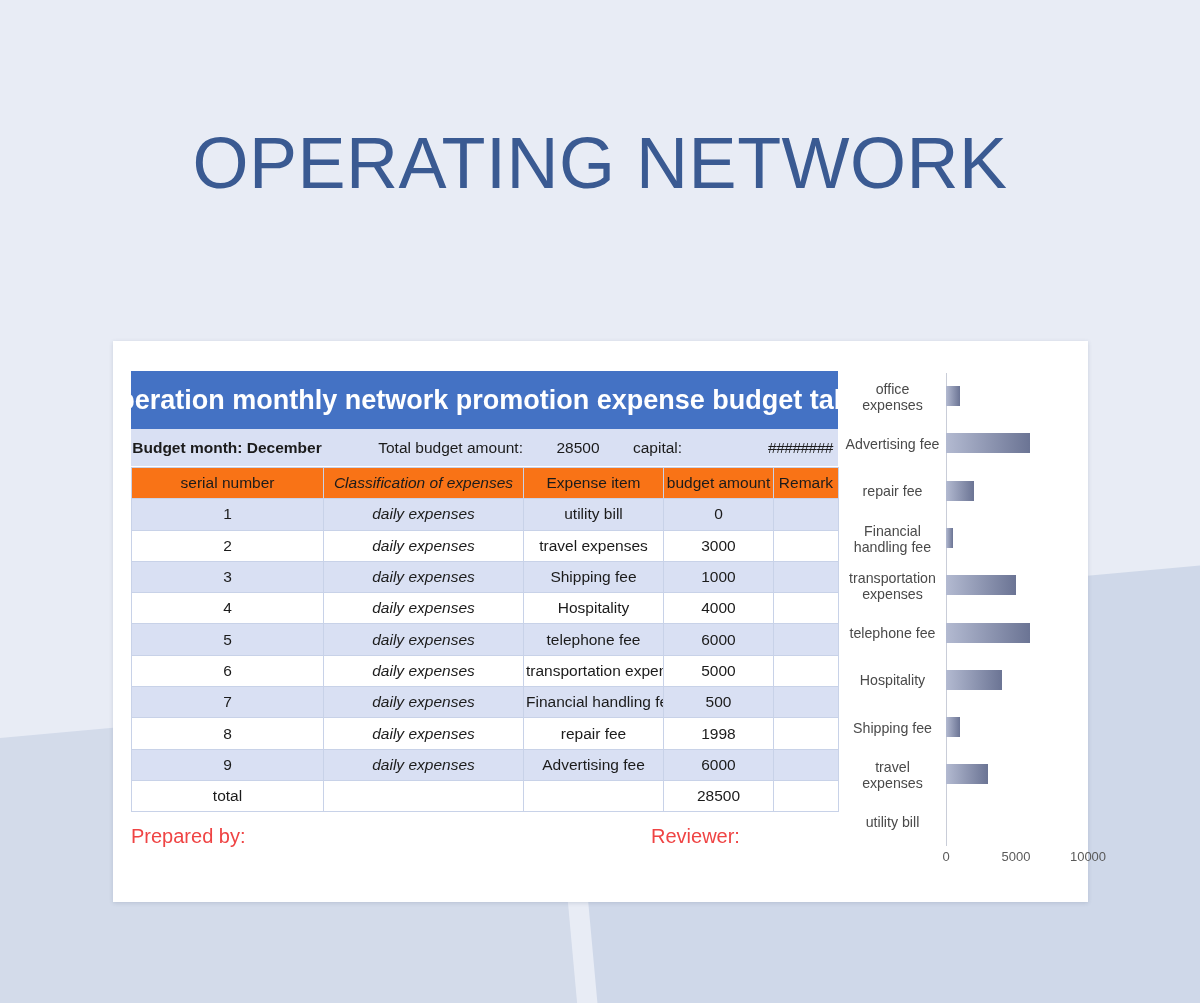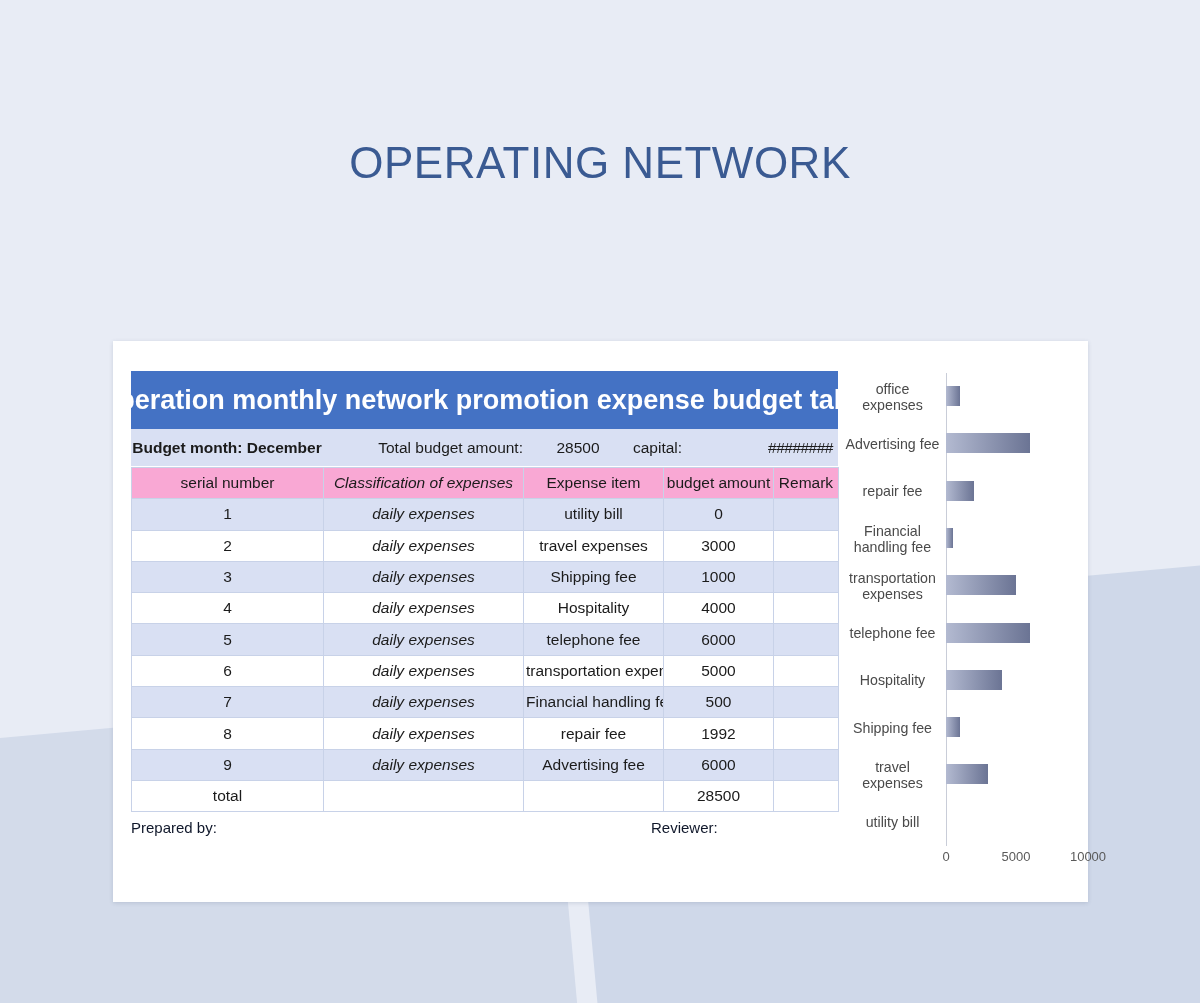--- a/index.html
+++ b/index.html
@@ -42,21 +42,21 @@
 
   
   .page-heading {
     position: absolute;
     top: 112px;
     left: 0;
     width: 1200px;
     text-align: center;
     z-index: 2;
     color: #3a5a92;
-    font-size: 44px;
+    font-size: 72px;
     line-height: 102px;
     letter-spacing: 0.5px;
     font-weight: 400;
     font-stretch: condensed;
   }
   .page-heading .line { display: block; white-space: nowrap; }
 
   
   .doc-card {
     position: absolute;
@@ -127,36 +127,36 @@
   }
   table.budget td, table.budget th {
     height: 31.3px;
     border: 1px solid #c8d2e8;
     text-align: center;
     font-weight: normal;
     padding: 0 2px;
     overflow: hidden;
     white-space: nowrap;
   }
-  table.budget thead th { background: #f9a8d4; }
+  table.budget thead th { background: #f97316; }
   table.budget tbody tr:nth-child(odd) td { background: #d9e0f3; }
   table.budget tbody tr:nth-child(even) td { background: #ffffff; }
   table.budget tr.total-row td { background: #d9e0f3; }
 
   .col-sn     { width: 192px; }
   .col-class  { width: 200px; font-style: italic; }
   .col-item   { width: 140px; }
   .col-amount { width: 110px; }
   .col-remark { width: 65px; }
 
   .sheet-footer {
-    margin-top: 7px;
+    margin-top: 13px;
     display: flex;
-    font-size: 15px;
-    color: #0f172a;
+    font-size: 20px;
+    color: #ef4444;
   }
   .sheet-footer .prep { width: 520px; }
 
   
   .chart-wrap {
     position: absolute;
     left: 713px;
     top: 2px;
     width: 226px;
     height: 500px;
@@ -304,21 +304,21 @@
             <td class="col-sn">7</td>
             <td class="col-class">daily expenses</td>
             <td class="col-item">Financial handling fee</td>
             <td class="col-amount">500</td>
             <td class="col-remark"></td>
           </tr>
           <tr>
             <td class="col-sn">8</td>
             <td class="col-class">daily expenses</td>
             <td class="col-item">repair fee</td>
-            <td class="col-amount">1992</td>
+            <td class="col-amount">1998</td>
             <td class="col-remark"></td>
           </tr>
           <tr>
             <td class="col-sn">9</td>
             <td class="col-class">daily expenses</td>
             <td class="col-item">Advertising fee</td>
             <td class="col-amount">6000</td>
             <td class="col-remark"></td>
           </tr>
           <tr class="total-row">

